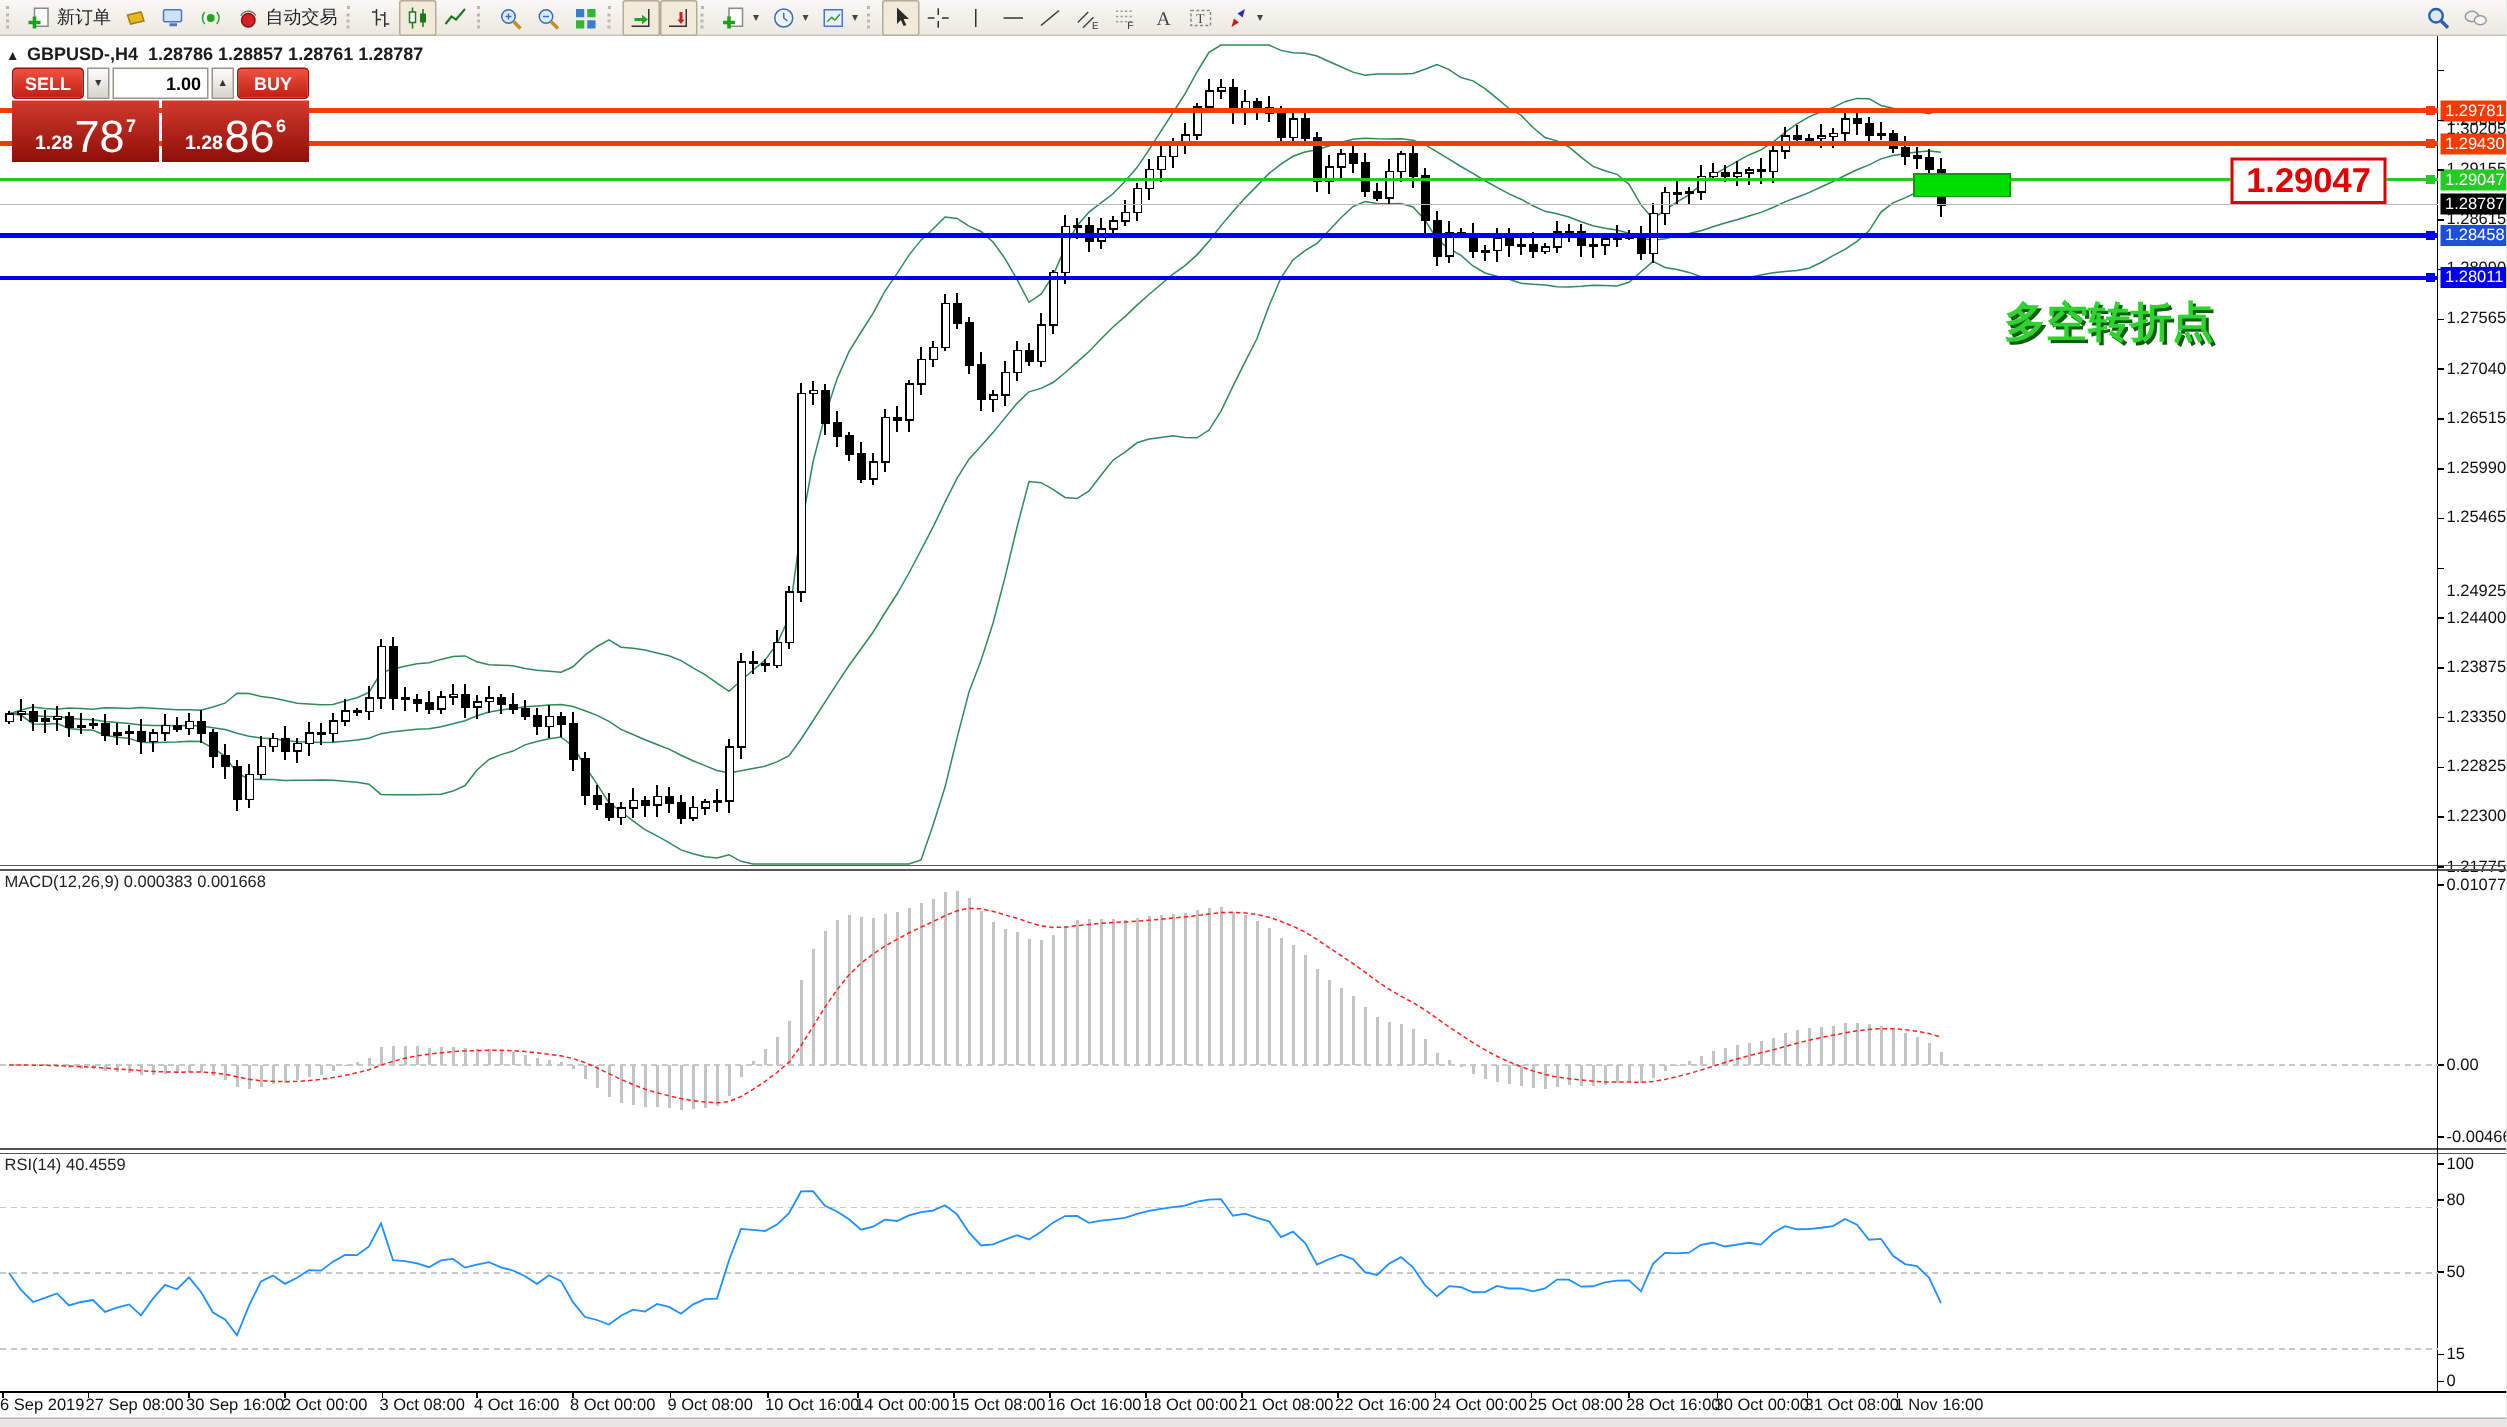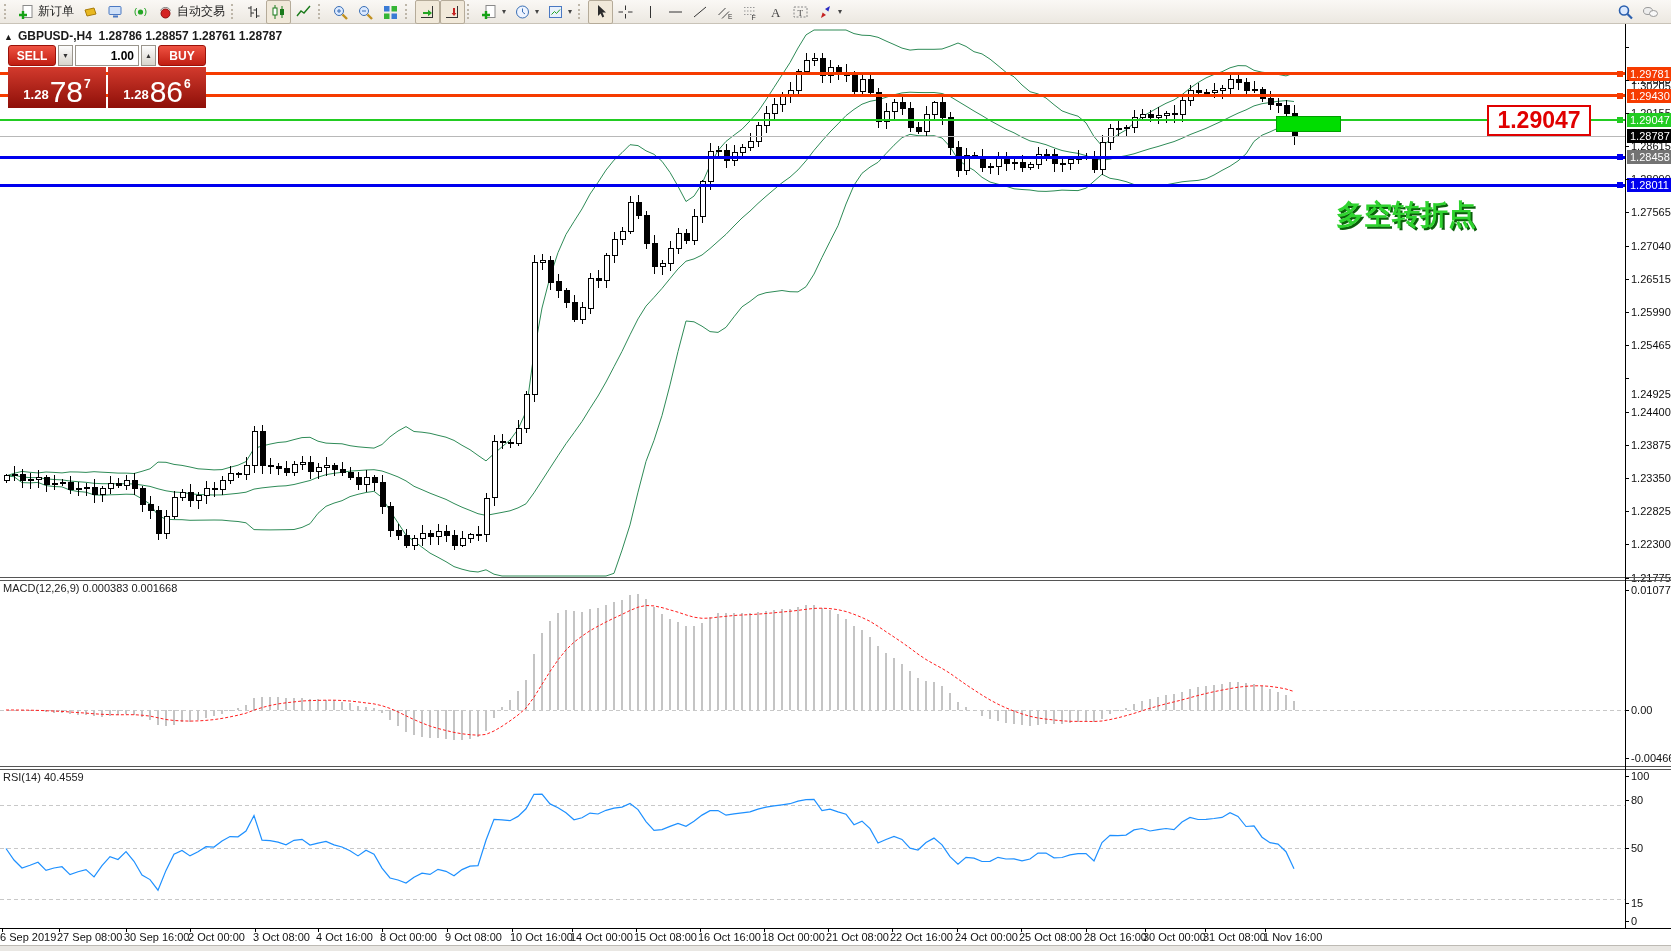--- a/index.html
+++ b/index.html
@@ -939,21 +939,21 @@
     <div class="axlab" style="top:753px;">-0.004668</div>
     <div class="axlab" style="top:771px;">100</div>
     <div class="axlab" style="top:795px;">80</div>
     <div class="axlab" style="top:843px;">50</div>
     <div class="axlab" style="top:898px;">15</div>
     <div class="axlab" style="top:916px;">0</div>
     <div class="badge" style="top:66.7px;background:#f63b00;">1.29781</div>
     <div class="badge" style="top:88.8px;background:#f63b00;">1.29430</div>
     <div class="badge" style="top:112.9px;background:#22cc22;">1.29047</div>
     <div class="badge" style="top:129.3px;background:#000000;">1.28787</div>
-    <div class="badge" style="top:150.0px;background:#737373;">1.28458</div>
+    <div class="badge" style="top:150.0px;background:#1d4ed8;">1.28458</div>
     <div class="badge" style="top:178.2px;background:#0000ee;">1.28011</div>
     <div class="tlab" style="left:0px;">6 Sep 2019</div>
     <div class="tlab" style="left:57px;">27 Sep 08:00</div>
     <div class="tlab" style="left:124px;">30 Sep 16:00</div>
     <div class="tlab" style="left:188px;">2 Oct 00:00</div>
     <div class="tlab" style="left:253px;">3 Oct 08:00</div>
     <div class="tlab" style="left:316px;">4 Oct 16:00</div>
     <div class="tlab" style="left:380px;">8 Oct 00:00</div>
     <div class="tlab" style="left:445px;">9 Oct 08:00</div>
     <div class="tlab" style="left:510px;">10 Oct 16:00</div>

